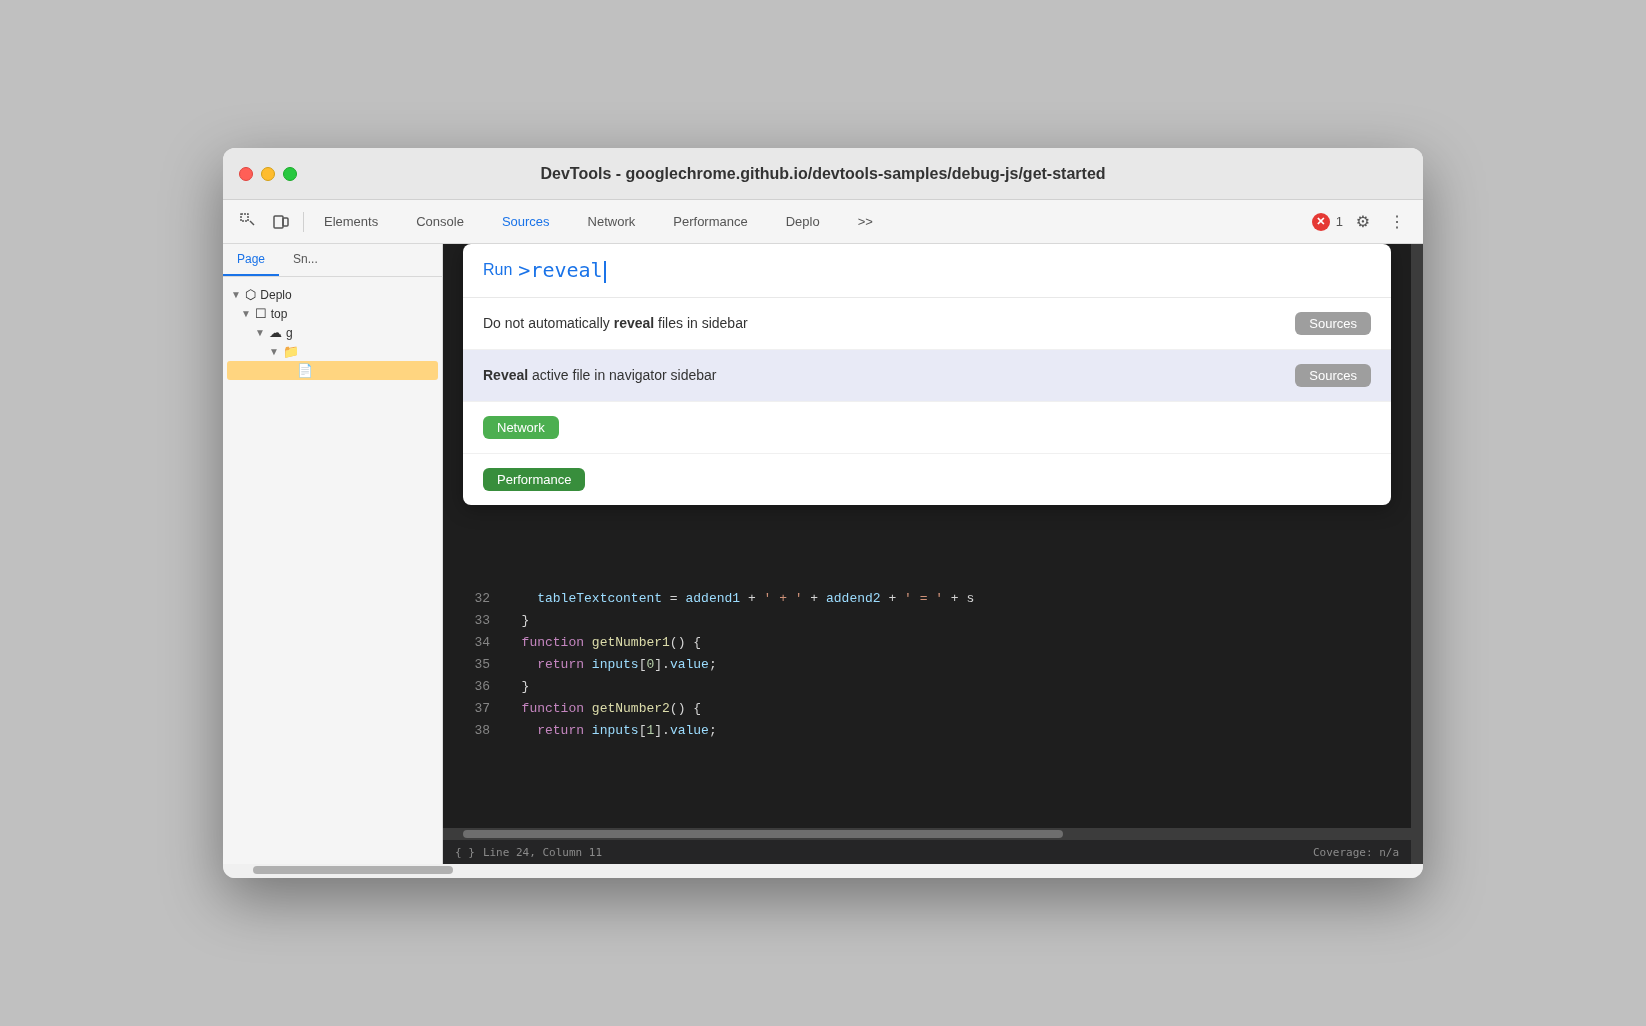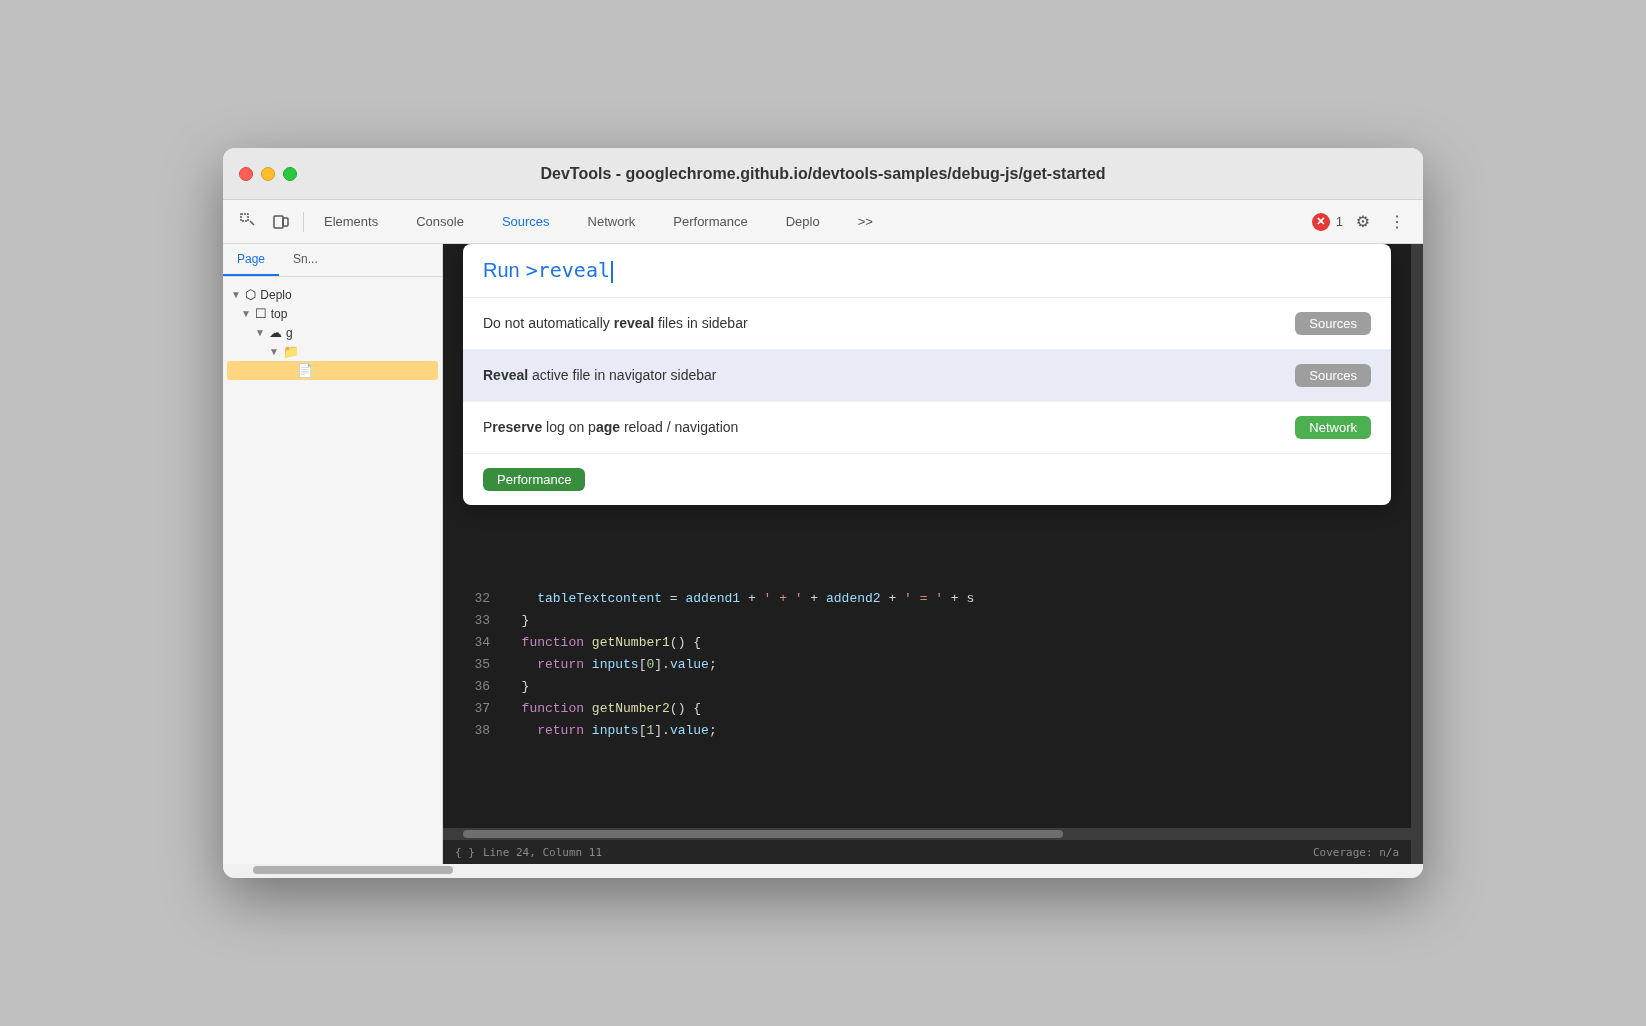--- a/index.html
+++ b/index.html
@@ -258,21 +258,21 @@
       overflow: hidden;
       margin: 0 20px;
     }
     .cmd-input-row {
       display: flex;
       align-items: center;
       padding: 14px 20px;
       border-bottom: 1px solid #e8e8e8;
     }
     .cmd-run {
-      font-size: 20px;
+      font-size: 16px;
       font-weight: 400;
       color: #1a73e8;
       margin-right: 6px;
     }
     .cmd-input-text {
       font-size: 20px;
       color: #1a73e8;
       font-family: monospace;
     }
     .cmd-cursor {
@@ -419,23 +419,20 @@
         </div>
 
         <div class="cmd-item selected">
           <span class="cmd-item-text">
             <strong>Reveal</strong> active file in navigator sidebar
           </span>
           <span class="cmd-item-badge badge-gray">Sources</span>
         </div>
 
         <div class="cmd-item">
-          <span class="cmd-item-text">
-            P<strong>reserve</strong> log on p<strong>age</strong> reload / navigation
-          </span>
           <span class="cmd-item-badge badge-green">Network</span>
         </div>
 
         <div class="cmd-item" style="border-bottom: none;">
           <span class="cmd-item-badge badge-green-dark">Performance</span>
         </div>
       </div>
 
       <div class="code-content" style="margin-top: 340px;">
         <div class="code-line">

